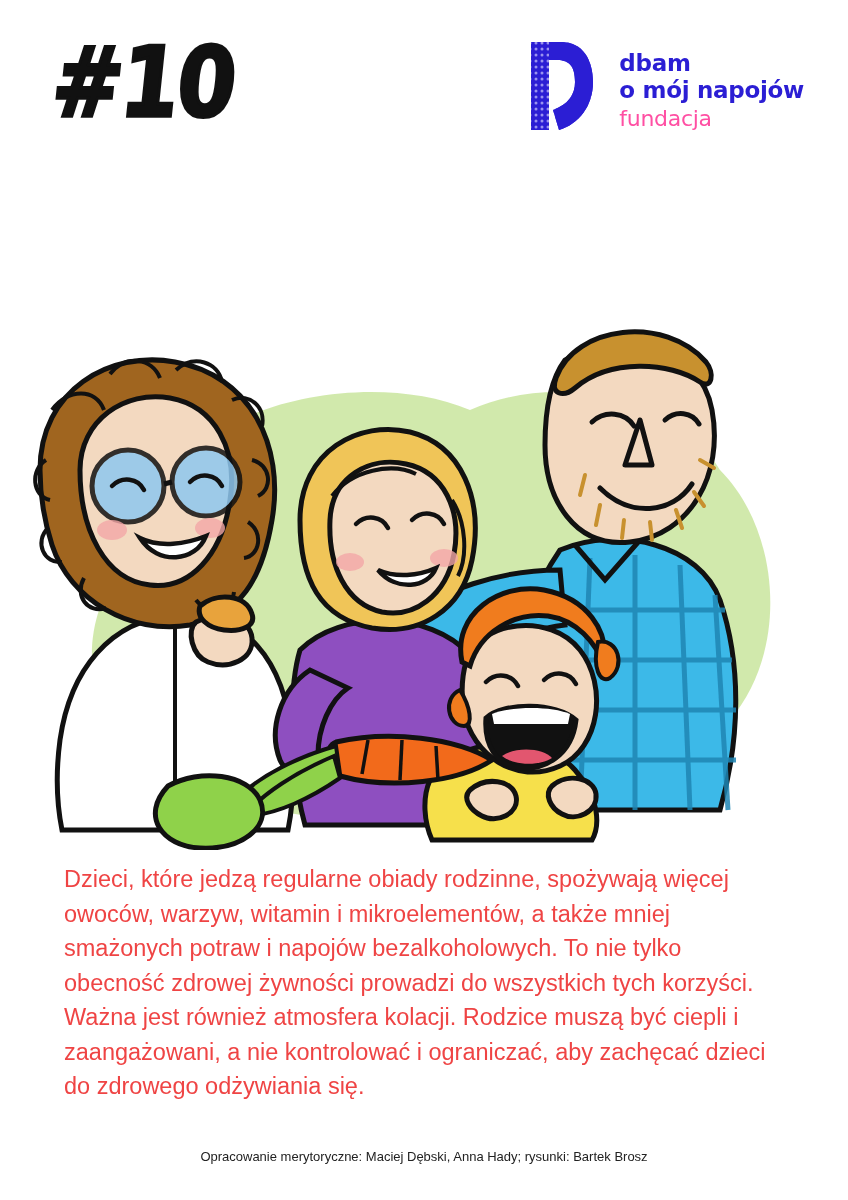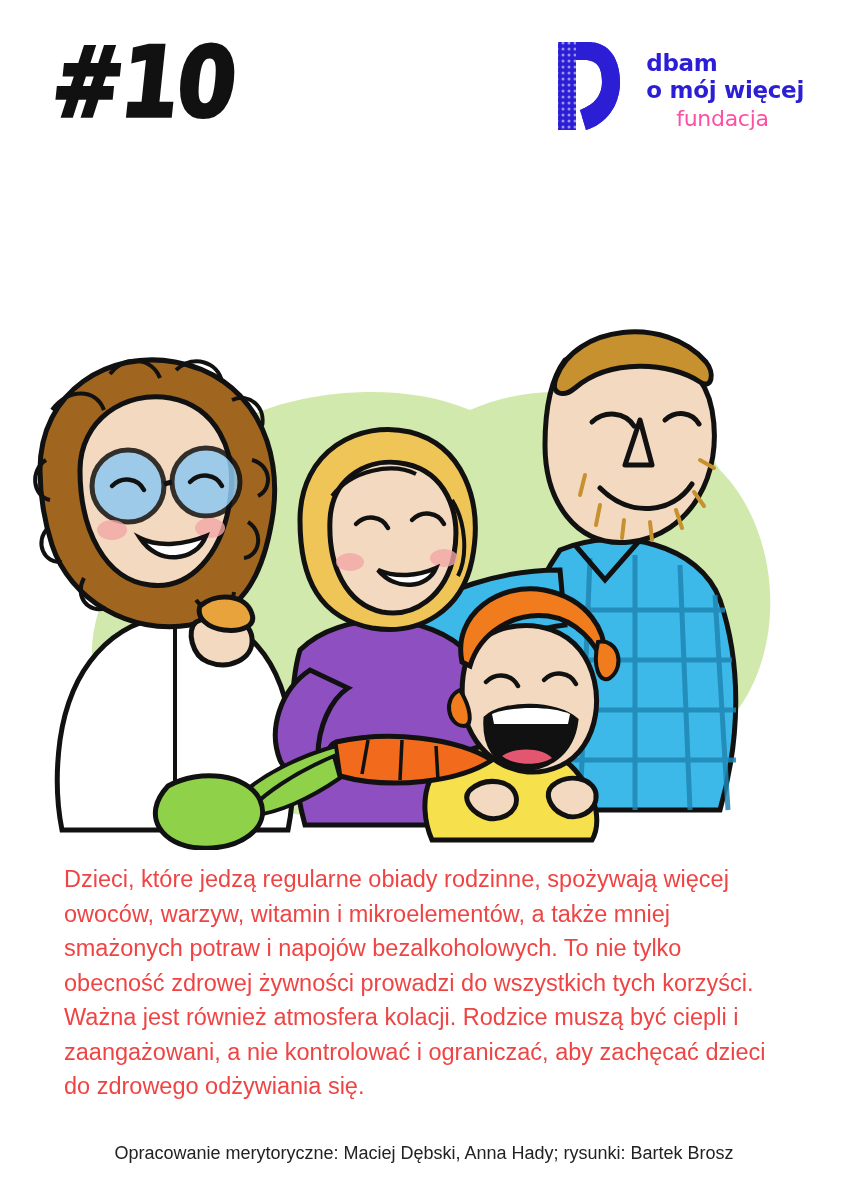--- a/index.html
+++ b/index.html
@@ -63,21 +63,20 @@
     line-height: 1.18;
     letter-spacing: -0.3px;
   }
   .logo-line3 {
     font-family: "DejaVu Sans", sans-serif;
     font-weight: 400;
     font-size: 22px;
     color: #ff4fa3;
     line-height: 1.25;
     letter-spacing: -0.3px;
-    margin-left: 30px;
   }
 
   
   .title {
     position: absolute;
     left: 46px;
     top: 178px;
     width: 720px;
   }
   .title-line {
@@ -123,21 +122,21 @@
   }
 
   
   .footer {
     position: absolute;
     left: 0;
     right: 0;
     bottom: 36px;
     text-align: center;
     font-family: "Liberation Sans", sans-serif;
-    font-size: 18px;
+    font-size: 13px;
     color: #222;
   }
 </style>
 </head>
 <body>
 
 <div class="page">
 
   <div class="number-badge">#10</div>
 
@@ -149,21 +148,21 @@
             <rect width="6" height="6" fill="#2b1ed4"></rect>
             <circle cx="3" cy="3" r="1.5" fill="#9a93ef"></circle>
           </pattern>
         </defs>
         <path d="M4 2 H34 C56 2 66 20 66 42 C66 66 52 84 32 90 L26 70 C42 64 48 54 48 42 C48 26 42 20 30 20 H22 V90 H4 Z" fill="url(#dots)"></path>
         <path d="M22 20 H30 C42 20 48 26 48 42 C48 54 42 64 26 70 L32 90 C52 84 66 66 66 42 C66 20 56 2 34 2 H22 Z" fill="#2b1ed4"></path>
       </svg>
     </div>
     <div class="logo-text">
       <div class="logo-line1">dbam</div>
-      <div class="logo-line2">o mój więcej</div>
+      <div class="logo-line2">o mój napojów</div>
       <div class="logo-line3">fundacja</div>
     </div>
   </div>
 
 
   <div class="illustration">
     <svg width="848" height="580" viewBox="0 0 848 580" xmlns="http://www.w3.org/2000/svg">
 
       <path d="M120 300 C90 230 150 150 240 150 C300 120 400 110 470 140 C560 100 680 130 720 200 C780 260 790 380 730 450 C660 530 520 560 400 555 C280 550 150 520 110 450 C80 400 90 340 120 300 Z" fill="#cfe8a8" opacity="0.95"></path>
 

